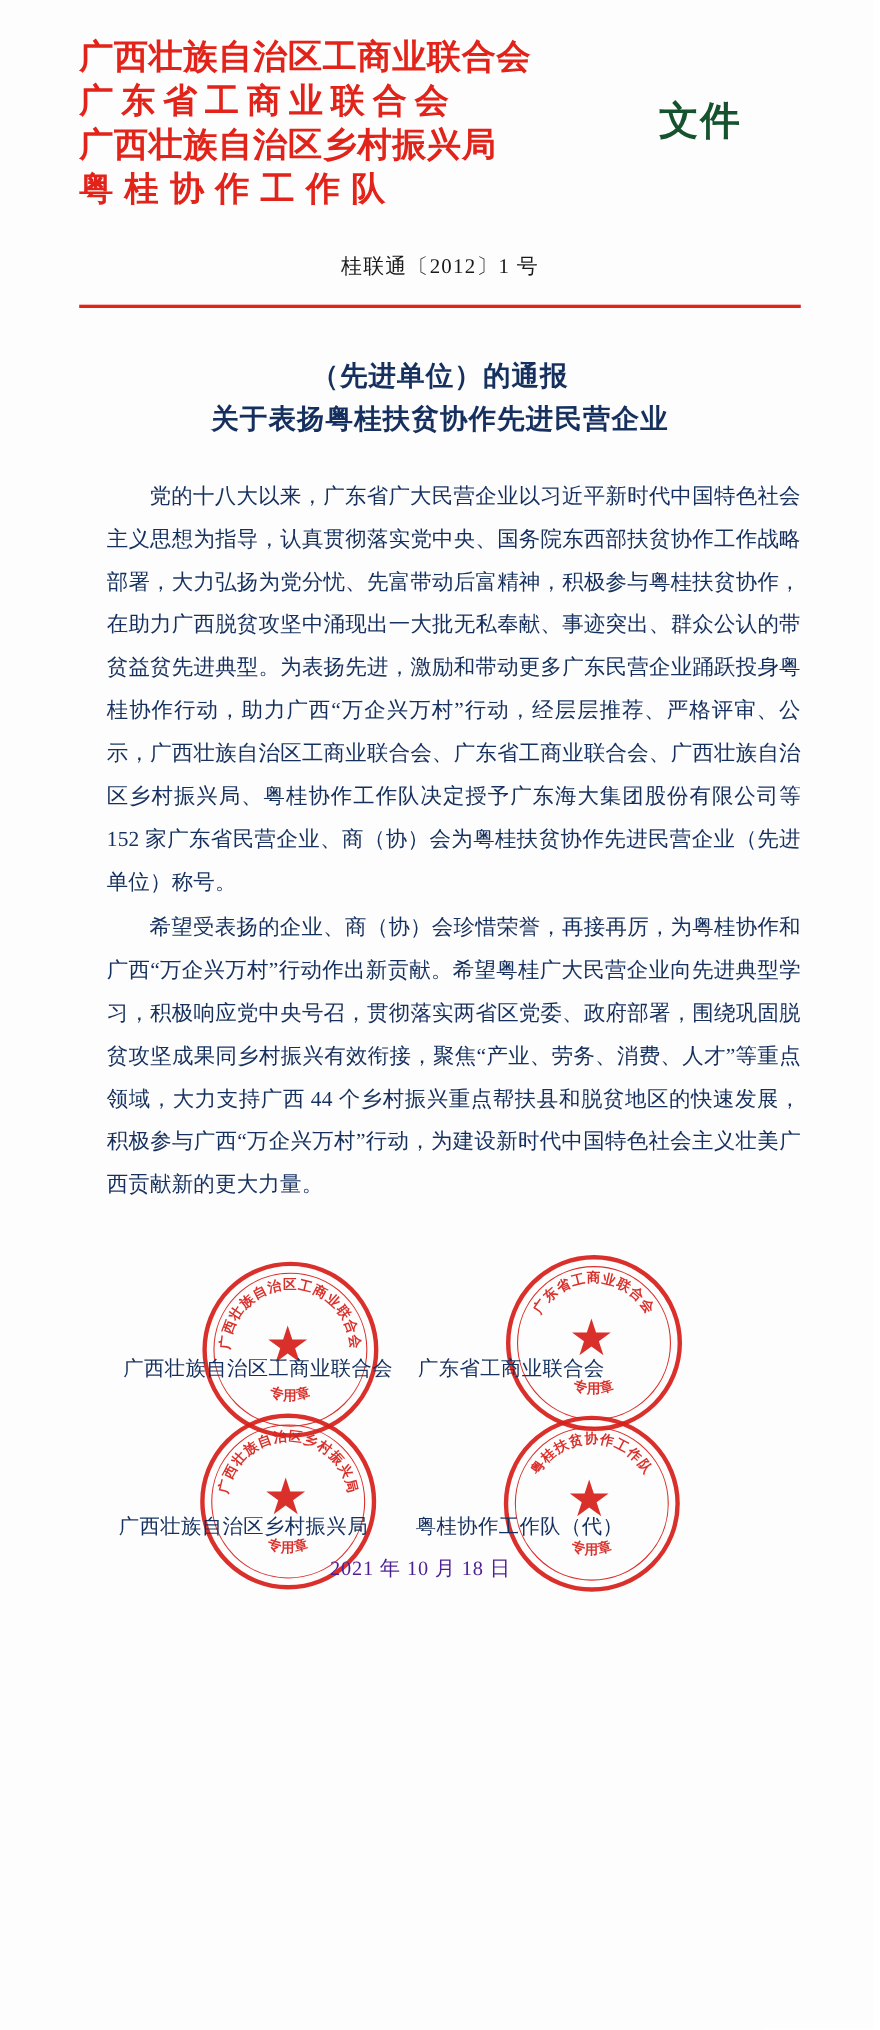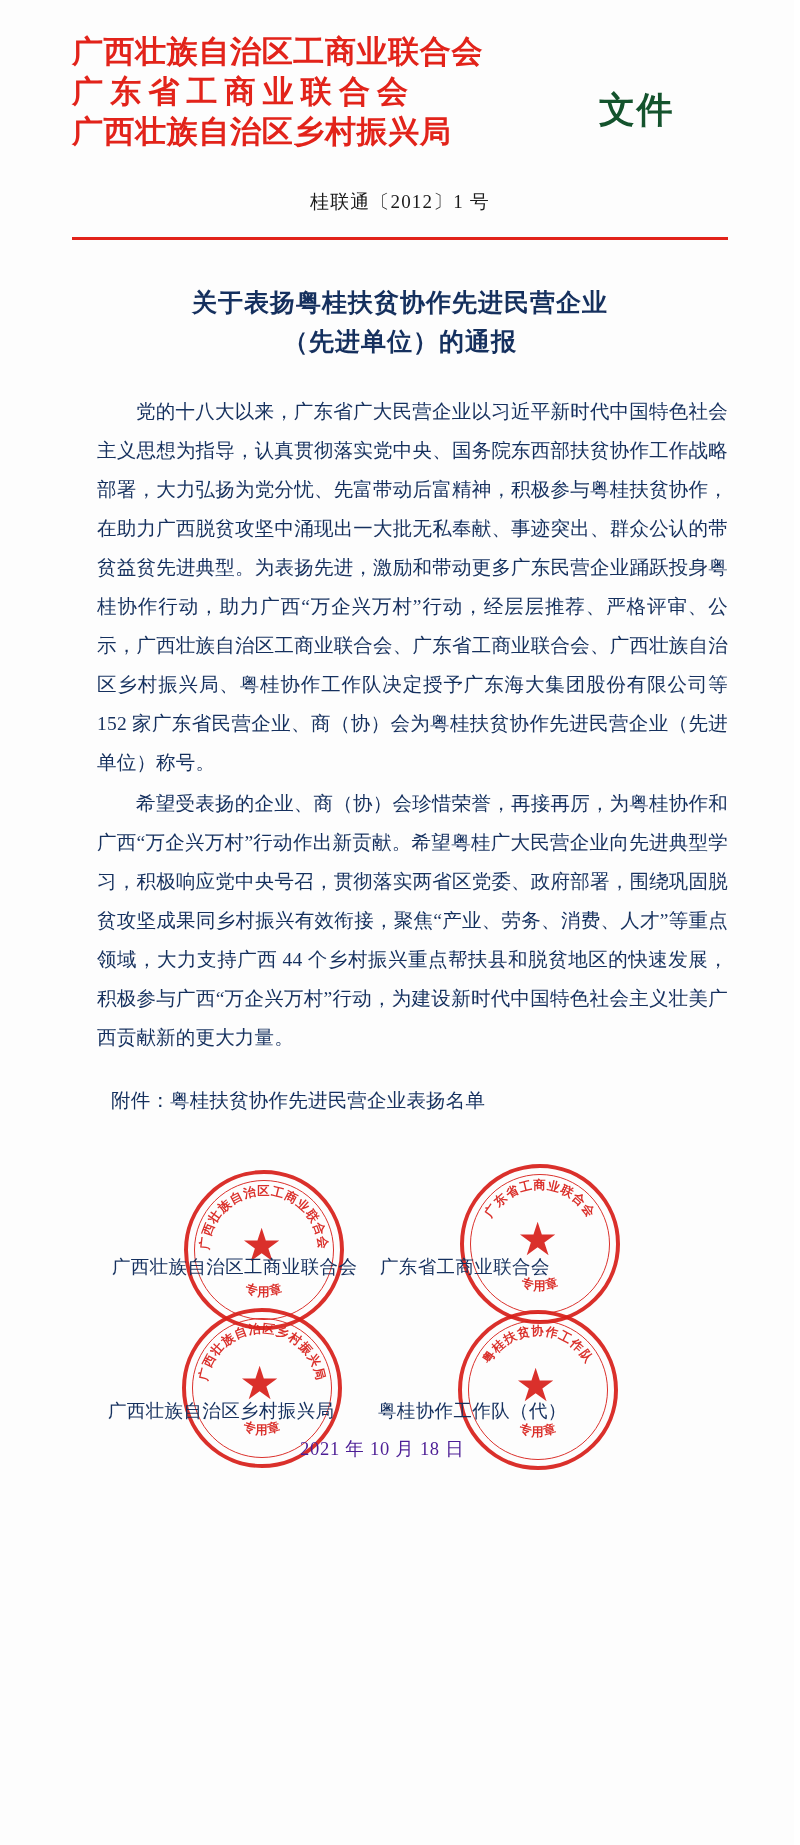--- a/index.html
+++ b/index.html
@@ -196,37 +196,37 @@
 <body>
 
 <div class="page">
   <div class="inner">
 
     <div class="letterhead">
       <div class="lh-lines">
         <div class="lh-line l1">广西壮族自治区工商业联合会</div>
         <div class="lh-line l2">广东省工商业联合会</div>
         <div class="lh-line l3">广西壮族自治区乡村振兴局</div>
+        <div class="lh-line l4">粤桂协作工作队</div>
       </div>
       <div class="lh-wenjian">文件</div>
     </div>
 
     <div class="doc-number">桂联通〔2012〕1 号</div>
 
     <div class="red-rule"></div>
 
     <div class="title-block">
+      <div class="title-line">（先进单位）的通报</div>
       <div class="title-line">关于表扬粤桂扶贫协作先进民营企业</div>
-      <div class="title-line">（先进单位）的通报</div>
     </div>
 
     <div class="body-block">
       <p class="para indent">党的十八大以来，广东省广大民营企业以习近平新时代中国特色社会主义思想为指导，认真贯彻落实党中央、国务院东西部扶贫协作工作战略部署，大力弘扬为党分忧、先富带动后富精神，积极参与粤桂扶贫协作，在助力广西脱贫攻坚中涌现出一大批无私奉献、事迹突出、群众公认的带贫益贫先进典型。为表扬先进，激励和带动更多广东民营企业踊跃投身粤桂协作行动，助力广西“万企兴万村”行动，经层层推荐、严格评审、公示，广西壮族自治区工商业联合会、广东省工商业联合会、广西壮族自治区乡村振兴局、粤桂协作工作队决定授予广东海大集团股份有限公司等 152 家广东省民营企业、商（协）会为粤桂扶贫协作先进民营企业（先进单位）称号。</p>
       <p class="para indent">希望受表扬的企业、商（协）会珍惜荣誉，再接再厉，为粤桂协作和广西“万企兴万村”行动作出新贡献。希望粤桂广大民营企业向先进典型学习，积极响应党中央号召，贯彻落实两省区党委、政府部署，围绕巩固脱贫攻坚成果同乡村振兴有效衔接，聚焦“产业、劳务、消费、人才”等重点领域，大力支持广西 44 个乡村振兴重点帮扶县和脱贫地区的快速发展，积极参与广西“万企兴万村”行动，为建设新时代中国特色社会主义壮美广西贡献新的更大力量。</p>
-      <div class="attach">附件：粤桂扶贫协作先进民营企业表扬名单</div>
     </div>
 
     <div class="sign-area">
 
       <div class="seal seal-1">
         <div class="ring"></div>
         <div class="arc-text">
           <svg viewBox="0 0 160 160">
             <defs>
               <path id="arcTop1" d="M 22,80 A 58,58 0 0 1 138,80"></path>

